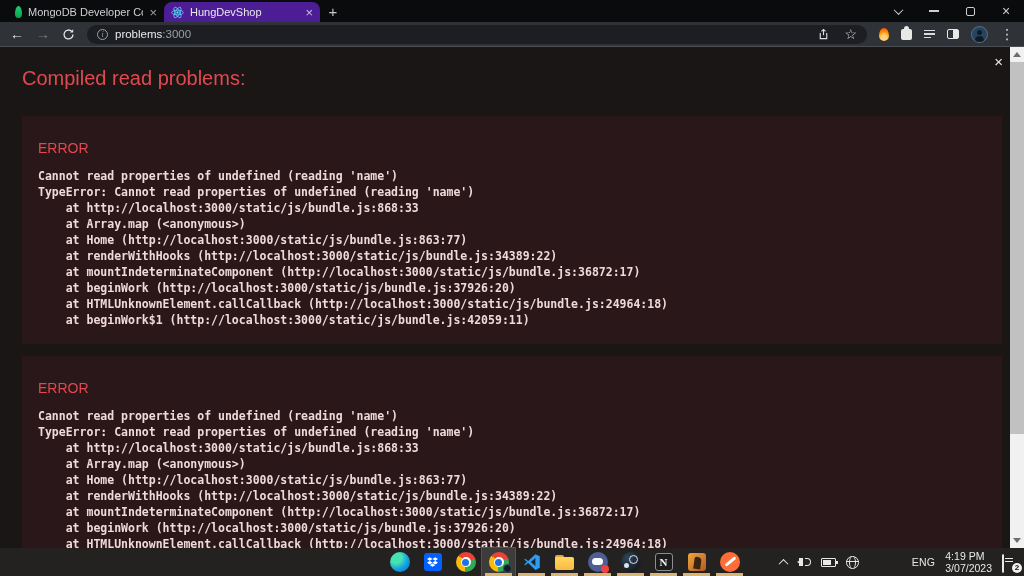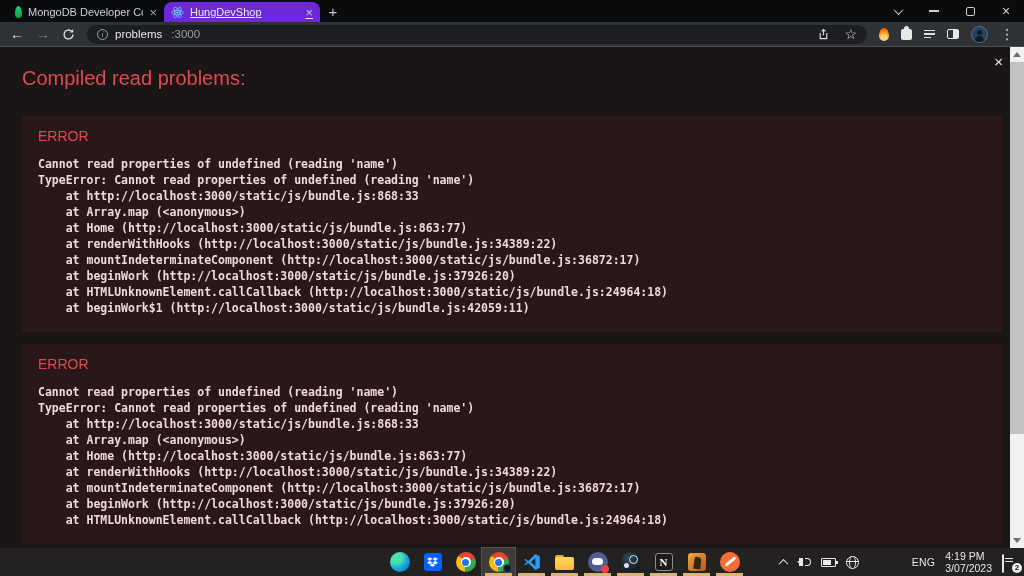--- a/index.html
+++ b/index.html
@@ -4,21 +4,21 @@
 <style>
   * { margin:0; padding:0; box-sizing:border-box; }
   html,body { width:1024px; height:576px; overflow:hidden; background:#000;
               font-family:"Liberation Sans", sans-serif; }
 
   
   .tabstrip { height:22px; background:#0a0b0d; display:flex; align-items:flex-end;
               position:relative; padding-left:8px; }
   .tab { height:20px; width:156px; display:flex; align-items:center; gap:6px;
          padding:0 7px; font-size:11px; color:#cdd0d4; }
-  .tab.active { background:#6d28d9; border-radius:8px 8px 0 0; color:#e9eaec;text-decoration:underline; }
+  .tab.active { background:#4c1d95; border-radius:8px 8px 0 0; color:#e9eaec; }
   .tab-title { flex:1; white-space:nowrap; overflow:hidden; }
   .tab-close { color:#9aa0a6; font-size:13px; line-height:1; cursor:default; }
   .tab.active .tab-close { color:#c4c7cb; }
   .favicon-mongo { width:7px; height:12px; background:linear-gradient(#1fce6d,#0f9e52);
                    border-radius:50% 50% 50% 50% / 65% 65% 35% 35%; flex:none; }
   .newtab { width:26px; height:20px; color:#c4c7cb; font-size:15px; text-align:center;
             line-height:19px; }
   .wincontrols { position:absolute; right:0; top:0; height:22px; display:flex; }
   .winbtn { width:36px; height:22px; display:flex; align-items:center; justify-content:center;
             color:#cfcfcf; }
@@ -32,21 +32,21 @@
   .toolbar { height:25px; background:#2f3237; display:flex; align-items:center;
              padding:0 10px; gap:12px; border-bottom:1px solid #4b4f54; }
   .navbtn { color:#e4e6e9; font-size:14px; line-height:1; }
   .navbtn.disabled { color:#797d82; }
   .omnibox { flex:1; height:19px; background:#1d1e21; border-radius:10px; display:flex;
              align-items:center; padding:0 10px; gap:7px; font-size:11.5px; }
   .info-circle { width:11px; height:11px; border:1px solid #9aa0a6; border-radius:50%;
                  color:#9aa0a6; font-size:8px; line-height:9px; text-align:center;
                  font-style:italic; font-family:"Liberation Serif",serif; flex:none; }
   .url-host { color:#e8eaed; }
-  .url-port { color:#9aa0a6;padding-left:9px; }
+  .url-port { color:#9aa0a6; }
   .omni-right { margin-left:auto; display:flex; gap:14px; align-items:center; }
   .toolicon { color:#dadce0; font-size:12px; line-height:1; }
   .flame { width:10px; height:13px; background:radial-gradient(circle at 50% 75%, #ffd180 0 25%, #ff9100 55%, #ff3d00 100%);
            border-radius:50% 50% 50% 50% / 62% 62% 38% 38%; }
   .puzzle { width:11px; height:11px; background:#e8e8e8; border-radius:2px; position:relative; }
   .puzzle::before { content:""; position:absolute; width:5px; height:5px; border-radius:50%;
                     background:#e8e8e8; top:-2.5px; left:3px; }
   .playlist { display:flex; flex-direction:column; gap:2px; }
   .playlist i { display:block; width:11px; height:1.5px; background:#dadce0; }
   .playlist i:nth-child(3) { width:7px; }
@@ -59,21 +59,21 @@
                     background:#0d1b26; left:5px; top:3px; }
   .avatar::after { content:""; position:absolute; width:9px; height:6px;
                    border-radius:5px 5px 0 0; background:#0d1b26; left:3px; bottom:0; }
 
   
   .page { position:relative; height:501px; background:#1a1616; overflow:hidden; }
   .overlay-close { position:absolute; top:7px; right:21px; color:#ededed; font-size:15px;
                    line-height:1; }
   .overlay-title { margin:20px 0 0 22px; font-size:20px; font-weight:400; color:#e2494f; }
   .errors { margin:26px 22px 0 22px; display:flex; flex-direction:column; gap:12px; }
-  .error-box { background:#2a1719; padding:12px 16px 16px; }
+  .error-box { background:#2a1719; padding:24px 16px 16px; }
   .error-label { color:#e2494f; font-size:14px; margin-bottom:12px; }
   .error-line { font-family:"DejaVu Sans Mono", monospace; font-size:11.5px; line-height:16px;
                 font-weight:bold; color:#f0d9d9; white-space:pre; }
 
   
   .scrollbar { position:absolute; top:0; right:0; bottom:0; width:14px; background:#f1f1f1; }
   .sb-btn { position:absolute; left:0; width:14px; height:15px; display:flex;
             align-items:center; justify-content:center; }
   .sb-up { top:0; } .sb-down { bottom:0; }
   .tri-up { width:0; height:0; border-left:4px solid transparent; border-right:4px solid transparent;

